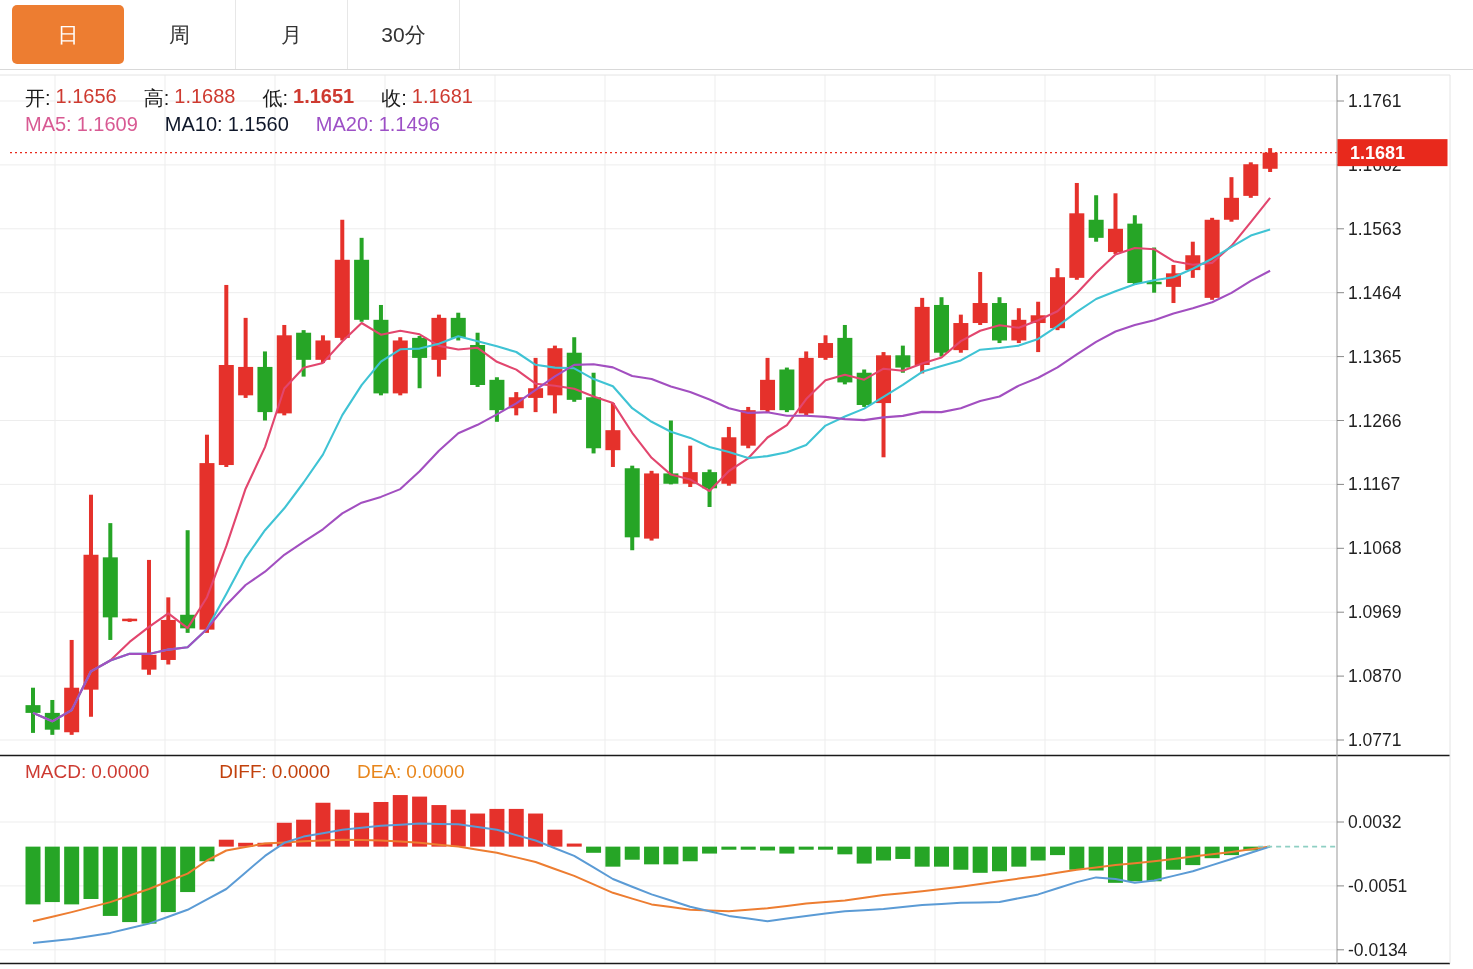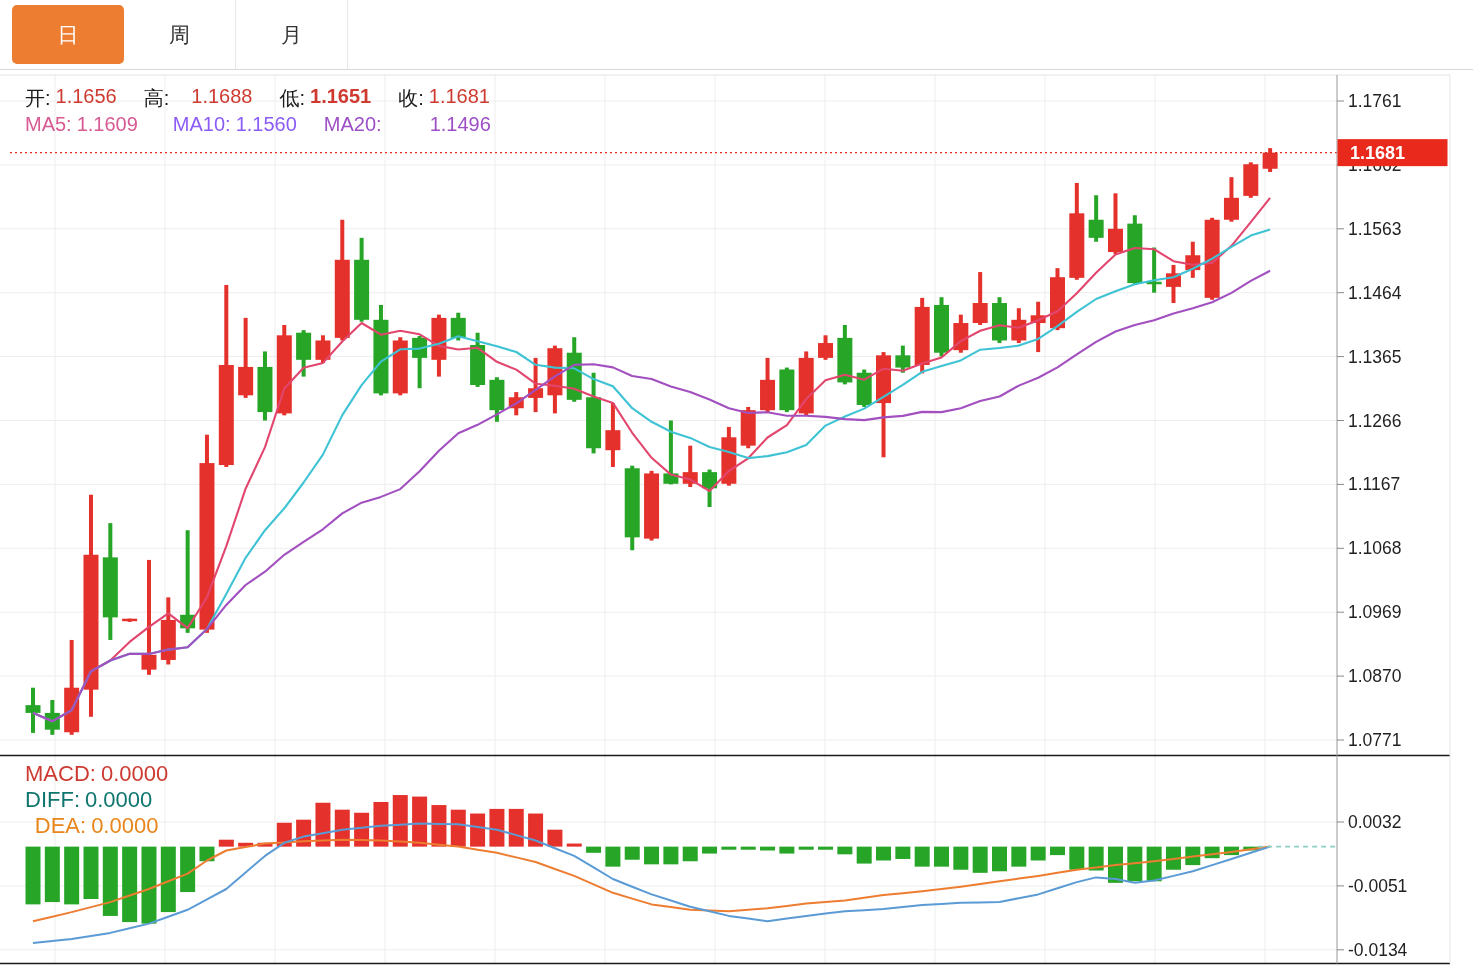--- a/index.html
+++ b/index.html
@@ -9,31 +9,32 @@
           padding-left:12px;background:#fff;border-bottom:1px solid #d9d9d9;box-sizing:border-box;}
   .tab{width:112px;display:flex;align-items:center;justify-content:center;
        font-size:21px;color:#333;border-right:1px solid #e7e7e7;box-sizing:border-box;cursor:pointer;}
   .tab.active{background:#ed7d31;color:#fff;border-radius:5px;border-right:none;margin:5px 0;}
   svg#chart{position:absolute;left:0;top:0;z-index:1;}
   .legend{position:absolute;z-index:3;display:flex;white-space:nowrap;pointer-events:none;}
   .pair{display:flex;margin-right:27px;}
   .pair .lbl{margin-right:5px;}
   #legend-ohlc{left:25px;top:85px;font-size:20px;}
   #legend-ma{left:25px;top:113px;font-size:20px;justify-content:center;}
-  #legend-macd{left:25px;top:761px;font-size:22px;flex-direction:column;}
+  #legend-macd{left:25px;top:761px;font-size:19px;}
   .lbl-dark{color:#1b1b1b;}
 </style>
 </head>
 <body>
 
 <div class="app">
   <div class="tabbar" id="tabbar">
       <div class="tab active" style="background: rgb(237, 125, 49);">日</div>
       <div class="tab">周</div>
       <div class="tab">月</div>
+      <div class="tab">30分</div>
     </div>
 
   <svg id="chart" width="1473" height="969">
       <g>
         <line x1="55" y1="75" x2="55" y2="963.5" stroke="#ededed" stroke-width="1"></line>
         <line x1="165" y1="75" x2="165" y2="963.5" stroke="#ededed" stroke-width="1"></line>
         <line x1="275" y1="75" x2="275" y2="963.5" stroke="#ededed" stroke-width="1"></line>
         <line x1="385" y1="75" x2="385" y2="963.5" stroke="#ededed" stroke-width="1"></line>
         <line x1="495" y1="75" x2="495" y2="963.5" stroke="#ededed" stroke-width="1"></line>
         <line x1="605" y1="75" x2="605" y2="963.5" stroke="#ededed" stroke-width="1"></line>
@@ -316,53 +317,53 @@
       </g>
     </svg>
 
   <div class="legend" id="legend-ohlc">
     <span class="pair">
       <span class="lbl lbl-dark">开:</span>
       <span class="val v-ohlc" style="color: rgb(206, 58, 48);">1.1656</span>
     </span>
     <span class="pair">
       <span class="lbl lbl-dark">高:</span>
-      <span class="val v-ohlc" style="color: rgb(206, 58, 48); margin-left: 17px;">1.1688</span>
+      <span class="val v-ohlc" style="color: rgb(206, 58, 48);">1.1688</span>
     </span>
     <span class="pair">
       <span class="lbl lbl-dark">低:</span>
       <span class="val v-ohlc" style="color: rgb(206, 58, 48); font-weight: bold;">1.1651</span>
     </span>
     <span class="pair">
       <span class="lbl lbl-dark">收:</span>
       <span class="val v-ohlc" style="color: rgb(206, 58, 48);">1.1681</span>
     </span>
   </div>
 
   <div class="legend" id="legend-ma">
     <span class="pair v-ma5" style="color: rgb(216, 90, 147);">
       <span class="lbl">MA5:</span>
       <span class="val">1.1609</span>
     </span>
-    <span class="pair v-ma10" style="color: #8b5cf6; margin-left: 8px;">
+    <span class="pair v-ma10" style="color: #0f172a;">
       <span class="lbl">MA10:</span>
       <span class="val">1.1560</span>
     </span>
-    <span class="pair v-ma20" style="color: rgb(157, 80, 198); gap: 43px;">
+    <span class="pair v-ma20" style="color: rgb(157, 80, 198);">
       <span class="lbl">MA20:</span>
       <span class="val">1.1496</span>
     </span>
   </div>
 
   <div class="legend" id="legend-macd">
     <span class="pair v-macd" style="color: rgb(205, 58, 49);">
       <span class="lbl">MACD:</span>
       <span class="val">0.0000</span>
     </span>
-    <span class="pair v-diff" style="color: #0f766e;">
+    <span class="pair v-diff" style="color: #c2410c; margin-left: 43px;">
       <span class="lbl">DIFF:</span>
       <span class="val">0.0000</span>
     </span>
     <span class="pair v-dea" style="color: rgb(232, 134, 28); justify-content: center;">
       <span class="lbl">DEA:</span>
       <span class="val">0.0000</span>
     </span>
   </div>
 </div>
 

